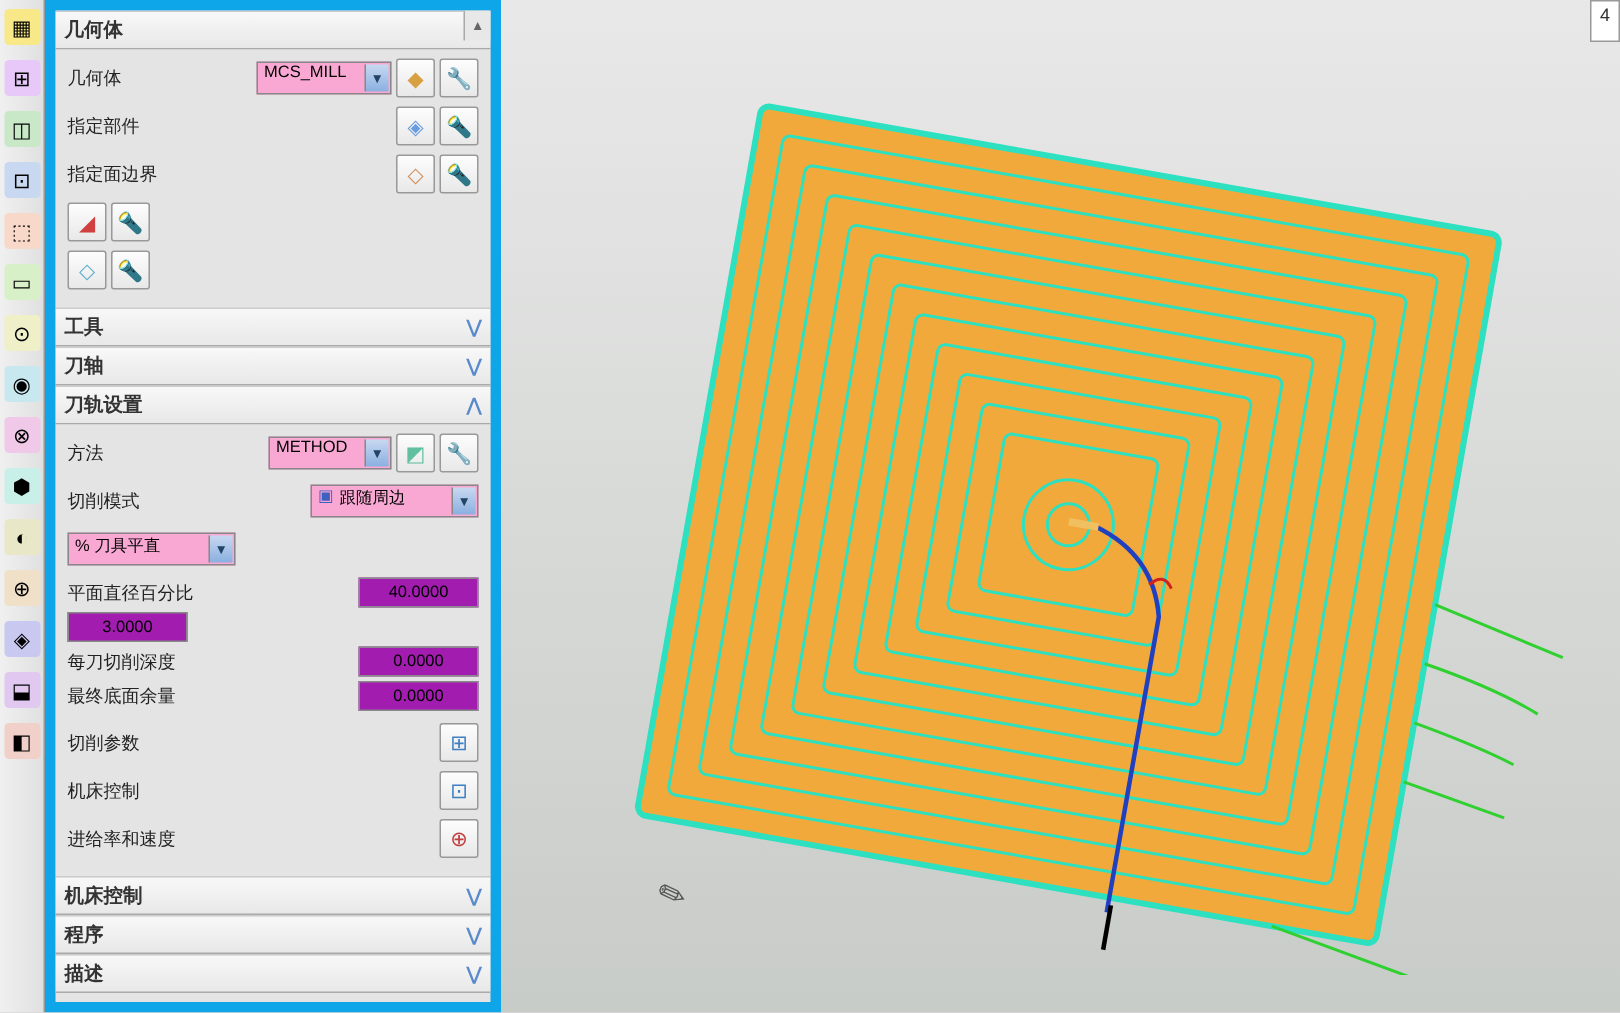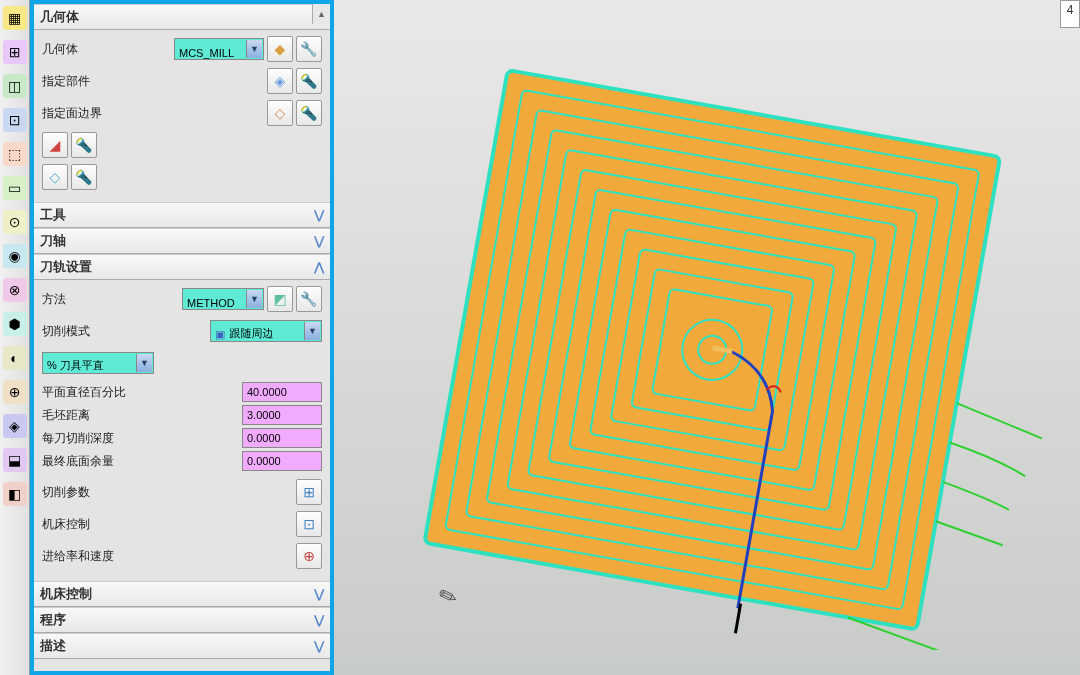--- a/index.html
+++ b/index.html
@@ -10,58 +10,58 @@
       background: linear-gradient(to right, #f0f0f0, #e0e0e0);
       border-right: 1px solid #999; display: flex; flex-direction: column; gap: 6px; padding-top: 4px;
     }
     .left-toolbar .tool-icon {
       width: 24px; height: 24px; margin: 2px auto; border-radius: 3px;
       display: flex; align-items: center; justify-content: center; font-size: 14px;
     }
     
     .panel {
       position: absolute; left: 30px; top: 0; width: 304px; height: 675px;
-      background: #e4e4e4; border: 4px solid #0ea5e9; overflow-y: auto;
+      background: #e4e4e4; border: 7px solid #0ea5e9; overflow-y: auto;
     }
     
     .section-header {
       background: linear-gradient(to bottom, #f8f8f8, #e8e8e8);
       border-top: 1px solid #ccc; border-bottom: 1px solid #aaa;
       padding: 3px 6px; display: flex; justify-content: space-between; align-items: center;
       font-size: 13px; font-weight: bold; color: #333;
     }
     .section-header .chevron { color: #5a8acc; font-size: 12px; }
     
     .section-body { padding: 6px 8px; background: #e4e4e4; }
     
     .row { display: flex; align-items: center; margin-bottom: 6px; min-height: 26px; }
     .row-label { font-size: 12px; color: #222; flex: 1; }
     .row-controls { display: flex; gap: 3px; align-items: center; }
     
     .dropdown {
-      height: 22px; border: 1px solid #888; background: #5eead4; font-size: 11px;
-      padding: 0 18px 0 4px; position: relative; display: flex; align-items: flex-end;
+      height: 22px; border: 1px solid #888; background: #f9a8d4; font-size: 11px;
+      padding: 0 18px 0 4px; position: relative; display: flex; align-items: flex-start;
     }
     .dropdown .dd-arrow {
       position: absolute; right: 1px; top: 1px; width: 16px; height: 18px;
       background: linear-gradient(to bottom, #c8d8f0, #8ab0e0);
       border-left: 1px solid #888; display: flex; align-items: center; justify-content: center;
       font-size: 9px; color: #246;
     }
     
     .icon-btn {
       width: 26px; height: 26px; border: 1px solid #999;
       background: linear-gradient(to bottom, #fdfdfd, #e8e8e8);
       border-radius: 2px; display: flex; align-items: center; justify-content: center;
       font-size: 14px;
     }
     
     .text-input {
-      height: 20px; border: 1px solid #888; background: #f0abfc; font-size: 11px;
-      text-align: left; padding: 0 4px; width: 80px;
+      height: 20px; border: 1px solid #888; background: #a21caf; font-size: 11px;
+      text-align: center; padding: 0 4px; width: 80px;
     }
     
     .viewport {
       position: absolute; left: 334px; top: 0; right: 0; height: 675px;
       background: linear-gradient(to bottom, #e8e8e8 0%, #d8dad8 50%, #c8ccc8 100%);
     }
     
     .top-right-box {
       position: absolute; right: 0; top: 0; width: 20px; height: 28px;
       background: #fff; border: 1px solid #999; display: flex; align-items: flex-start; justify-content: center;
@@ -191,21 +191,20 @@
           <span>% 刀具平直</span>
           <span class="dd-arrow">▼</span>
         </div>
       </div>
     </div>
     <div class="row" style="min-height:20px;margin-bottom:3px">
       <span class="row-label">平面直径百分比</span>
       <input class="text-input" value="40.0000" style="">
     </div>
     <div class="row" style="min-height:20px;margin-bottom:3px">
-      <span class="row-label">毛坯距离</span>
       <input class="text-input" value="3.0000" style="">
     </div>
     <div class="row" style="min-height:20px;margin-bottom:3px">
       <span class="row-label">每刀切削深度</span>
       <input class="text-input" value="0.0000" style="">
     </div>
     <div class="row" style="min-height:20px;margin-bottom:8px">
       <span class="row-label">最终底面余量</span>
       <input class="text-input" value="0.0000" style="">
     </div>

